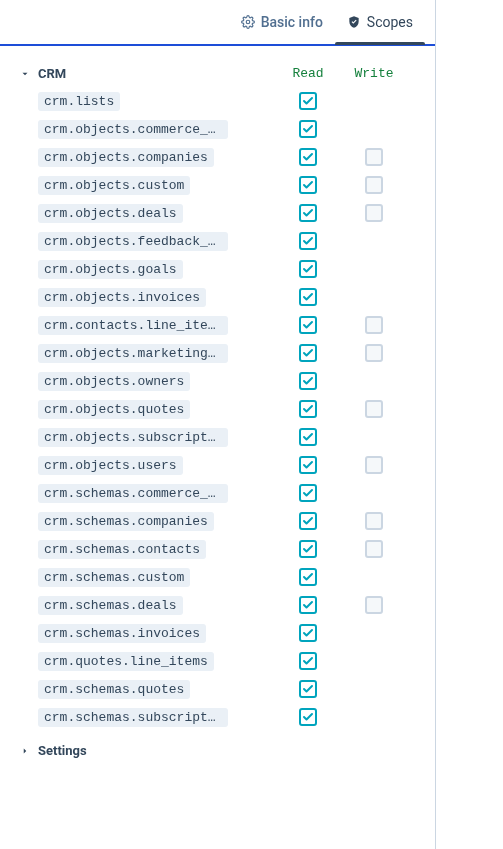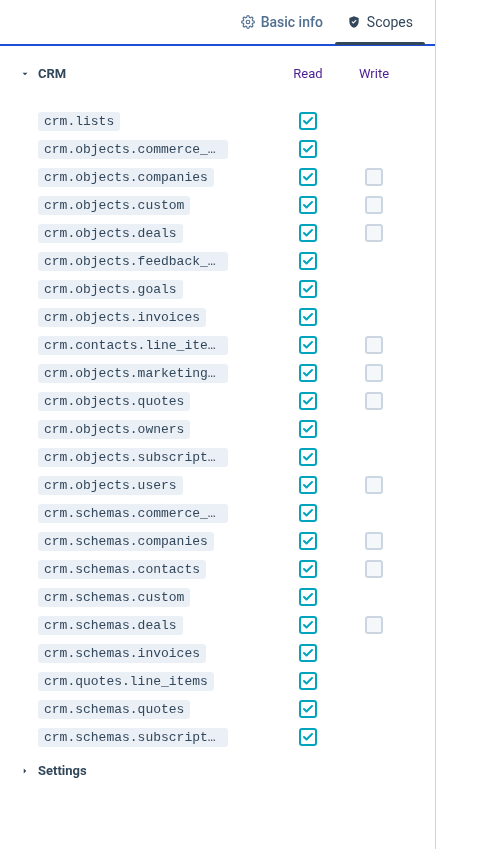--- a/index.html
+++ b/index.html
@@ -78,28 +78,29 @@
     font-weight: 700;
     font-size: 13px;
     color: #33475b;
     margin-left: 6px;
     flex: 0 0 auto;
   }
   .col-heads {
     margin-left: auto;
     display: flex;
     gap: 0;
-    color: #4c1d95;
+    color: #15803d;
     font-size: 13px;
     padding-right: 10px;
+    font-family: Liberation Mono, monospace;
   }
   .col-heads span { width: 66px; text-align: center; }
 
   
-  .rows { padding-left: 20px; margin-top: 20px; }
+  .rows { padding-left: 20px; }
   .row {
     display: flex;
     align-items: center;
     height: 28px;
     margin: 0;
   }
   .scope-name {
     font-family: ui-monospace, SFMono-Regular, "SF Mono", Menlo, Consolas, "Liberation Mono", monospace;
     font-size: 13px;
     background: #eaf0f6;
@@ -314,45 +315,45 @@
                     <polyline points="20 6 9 17 4 12"></polyline>
                   </svg>
                 </div>
               </div>
               <div class="cell">
                 <div class="cb"></div>
               </div>
             </div>
           </div>
           <div class="row">
+            <span class="scope-name">crm.objects.owners</span>
+            <div class="cells">
+              <div class="cell">
+                <div class="cb checked">
+                  <svg width="12" height="12" viewBox="0 0 24 24" fill="none" stroke="#00a4bd" stroke-width="4" stroke-linecap="round" stroke-linejoin="round">
+                    <polyline points="20 6 9 17 4 12"></polyline>
+                  </svg>
+                </div>
+              </div>
+              <div class="cell"></div>
+            </div>
+          </div>
+          <div class="row">
             <span class="scope-name">crm.objects.quotes</span>
             <div class="cells">
               <div class="cell">
                 <div class="cb checked">
                   <svg width="12" height="12" viewBox="0 0 24 24" fill="none" stroke="#00a4bd" stroke-width="4" stroke-linecap="round" stroke-linejoin="round">
                     <polyline points="20 6 9 17 4 12"></polyline>
                   </svg>
                 </div>
               </div>
               <div class="cell">
                 <div class="cb"></div>
               </div>
-            </div>
-          </div>
-          <div class="row">
-            <span class="scope-name">crm.objects.owners</span>
-            <div class="cells">
-              <div class="cell">
-                <div class="cb checked">
-                  <svg width="12" height="12" viewBox="0 0 24 24" fill="none" stroke="#00a4bd" stroke-width="4" stroke-linecap="round" stroke-linejoin="round">
-                    <polyline points="20 6 9 17 4 12"></polyline>
-                  </svg>
-                </div>
-              </div>
-              <div class="cell"></div>
             </div>
           </div>
           <div class="row">
             <span class="scope-name">crm.objects.subscriptions</span>
             <div class="cells">
               <div class="cell">
                 <div class="cb checked">
                   <svg width="12" height="12" viewBox="0 0 24 24" fill="none" stroke="#00a4bd" stroke-width="4" stroke-linecap="round" stroke-linejoin="round">
                     <polyline points="20 6 9 17 4 12"></polyline>
                   </svg>

